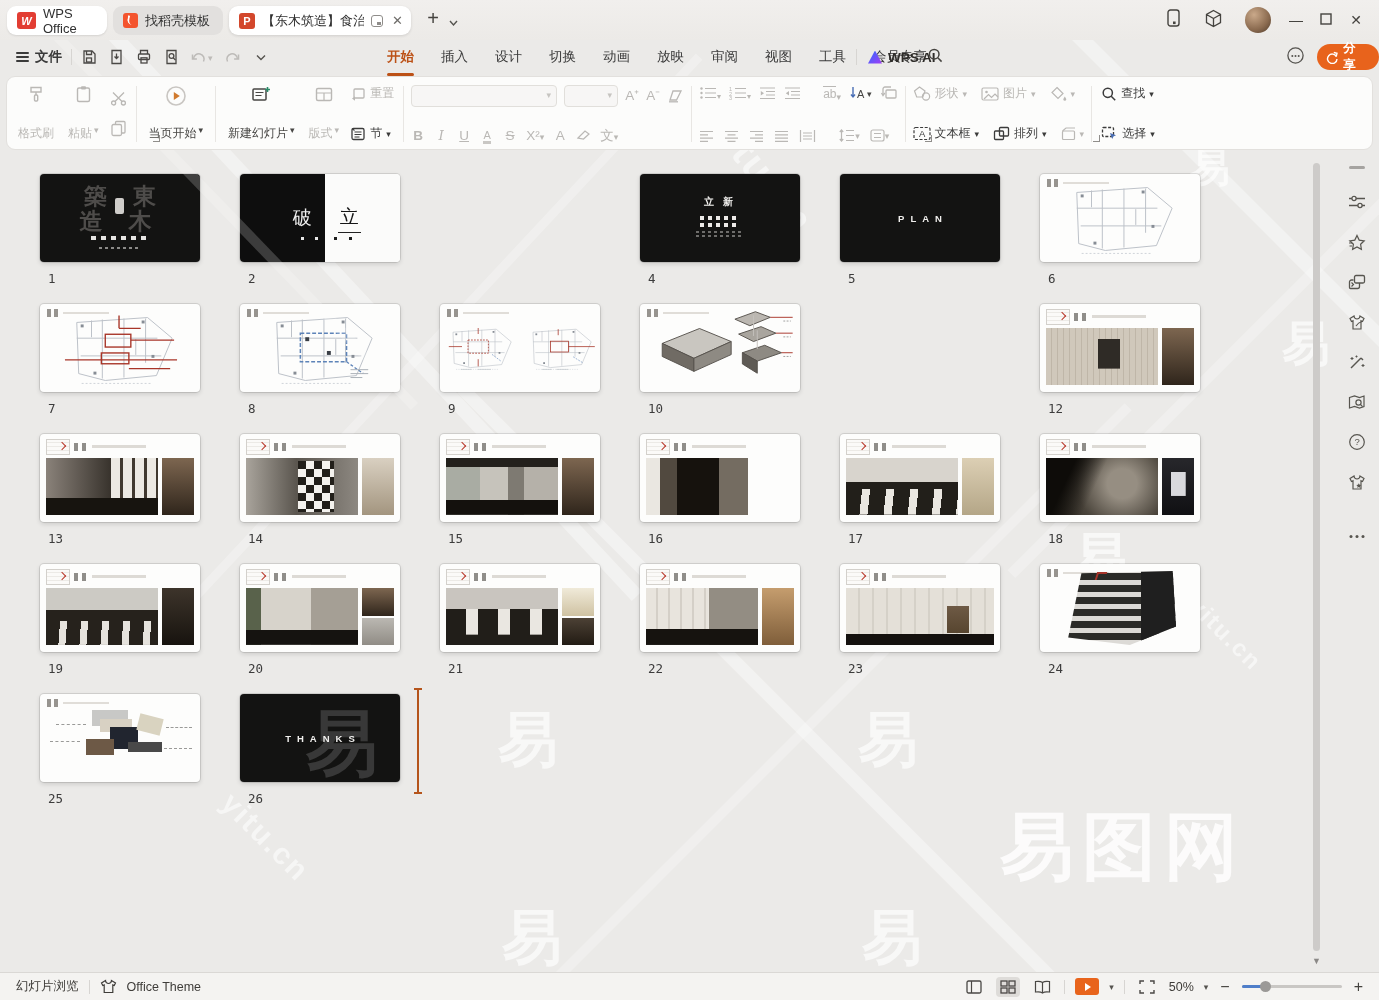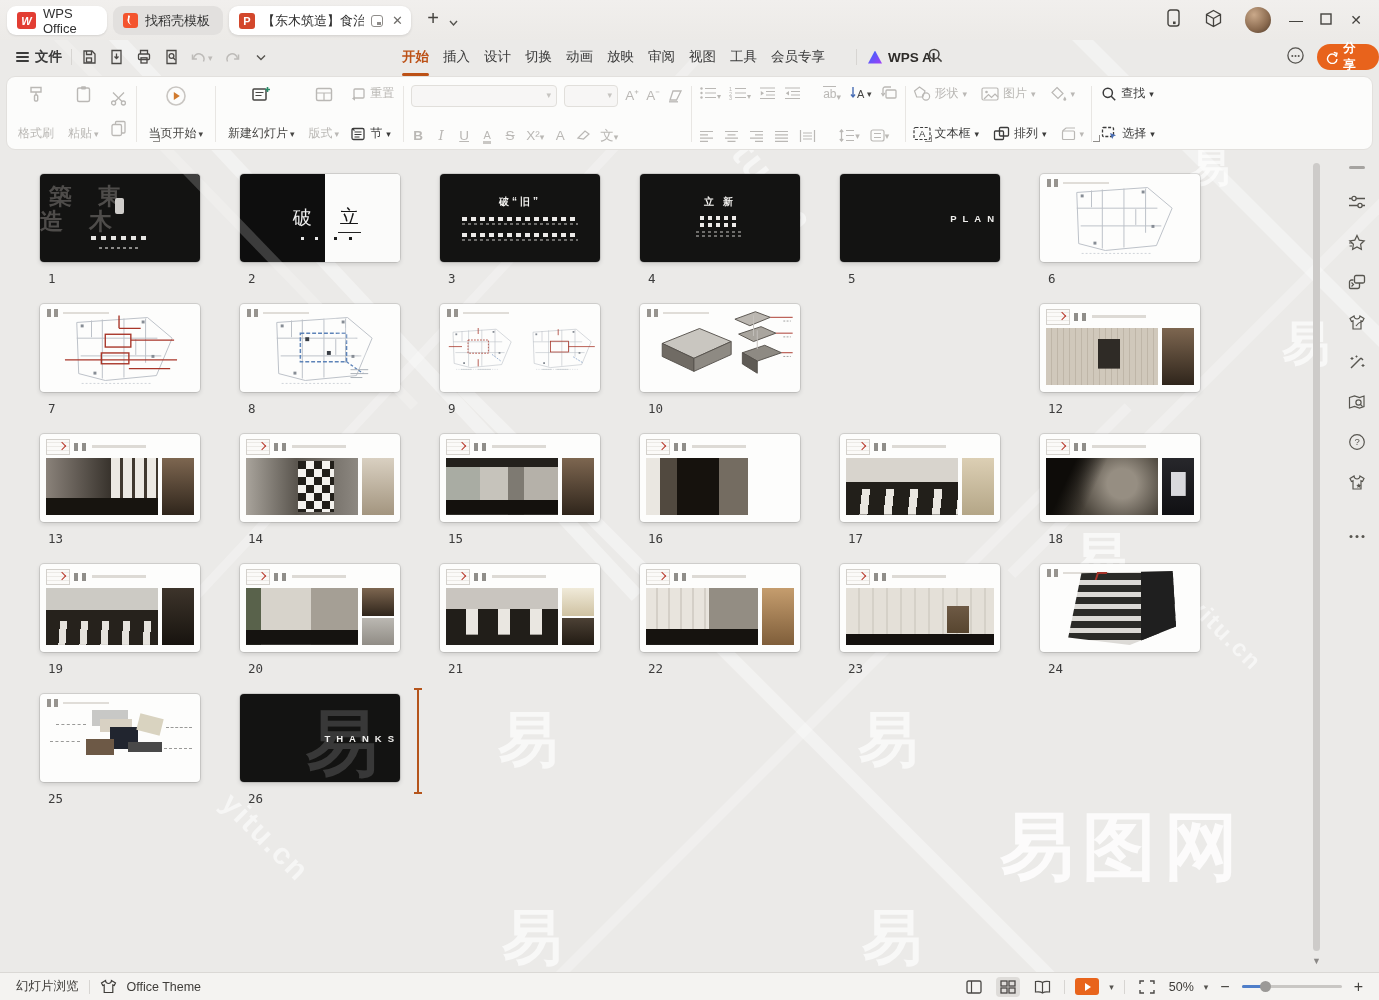--- a/index.html
+++ b/index.html
@@ -44,39 +44,39 @@
   
   .menubar{position:absolute;left:0;top:40px;right:0;height:34px;z-index:7;display:flex;align-items:center;
            font-size:13.5px;color:#3a3a3a;background:transparent}
   .mfile{display:flex;align-items:center;gap:6px;margin-left:16px;font-weight:bold}
   .hamb{width:13px}
   .hamb i{height:1.6px;background:#3a3a3a;margin:2.4px 0;border-radius:1px}
   .vdiv{width:1px;height:16px;background:#d7d5d2;margin:0 9px}
   .qicons{display:flex;align-items:center;gap:12px;color:#4a4845}
   .qicons svg,.menu-ic svg{display:block}
   .dis-ic{color:#bdbbb8}
-  .mtabs{position:absolute;left:401px;display:flex;gap:12px;white-space:nowrap}
+  .mtabs{position:absolute;left:386px;display:flex;gap:25px;white-space:nowrap}
   .mtab{position:relative;padding:2px 1px;cursor:default}
   .mtab.on{color:#bc5116;font-weight:bold}
   .mtab.on::after{content:"";position:absolute;left:1px;right:1px;bottom:-8px;height:3px;border-radius:2px;background:#bc5116}
   .mdiv2{position:absolute;left:856px;top:9px;width:1px;height:16px;background:#d7d5d2}
   .mai{position:absolute;left:868px;display:flex;align-items:center;gap:6px;font-weight:bold;color:#2e2c29}
   .ailogo{width:14px;height:13px;background:linear-gradient(135deg,#2f6bff,#a43cf5);clip-path:polygon(50% 0,100% 100%,0 100%)}
   .msearch{position:absolute;left:927px;color:#45433f}
   .mrobot{position:absolute;left:1286px;color:#55534f}
   .mshare{position:absolute;left:1317px;top:4px;height:26px;padding:0 12px 0 9px;border-radius:14px;background:#e8631c;
           color:#fff;font-size:12.5px;display:flex;align-items:center;gap:5px;font-weight:bold}
 
   
   .ribbon{position:absolute;left:6px;top:76px;width:1367px;height:74px;z-index:7;background:#fcfcfb;
           border:1px solid #e2e0dd;border-radius:9px;display:flex;align-items:stretch;padding:5px 2px 3px 4px}
   .rvd{width:1px;background:#e8e6e3;margin:4px 5px;flex:none}
   .vbtn{display:flex;flex-direction:column;align-items:center;justify-content:space-between;
         padding:3px 7px 4px;font-size:12px;color:#474644;flex:none}
-  .vbtn .lbl{display:flex;align-items:center;gap:2px;white-space:nowrap}
+  .vbtn .lbl{display:flex;gap:2px;white-space:nowrap}
   .dis{color:#bab8b5!important}
   .chev{font-size:9px;line-height:1;transform:translateY(1px)}
   .two-small{display:flex;flex-direction:column;justify-content:space-around;padding:2px 4px;color:#bab8b5}
   .hcol{display:flex;flex-direction:column;justify-content:space-between;padding:3px 4px 4px}
   .hbtn{display:flex;align-items:center;gap:4px;font-size:12px;white-space:nowrap}
   .fcol{display:flex;flex-direction:column;justify-content:space-between;padding:3px 2px 4px}
   .frow{display:flex;align-items:center;gap:7px}
   .sel{height:22px;border:1px solid #e1dfdb;border-radius:4px;background:#f7f6f5;position:relative}
   .sel::after{content:"▾";position:absolute;right:5px;top:4px;font-size:9px;color:#c6c4c1}
   .sel.fname{width:146px}.sel.fsize{width:54px}
@@ -88,21 +88,21 @@
 
   
   #grid{position:absolute;inset:0;z-index:3}
   .slide-cell{position:absolute;width:160px;height:118px}
   .thumb{position:absolute;left:0;top:0;width:160px;height:88px;border-radius:4px;overflow:hidden;background:#fdfdfc;
          box-shadow:0 0 0 1px rgba(0,0,0,.10),0 2px 5px rgba(0,0,0,.14)}
   .thumb.darkbg{background:#131312}
   .slide-num{position:absolute;left:8px;top:97px;font-family:"DejaVu Sans Mono",monospace;font-size:12.5px;color:#3c3c3c}
 
   
-  .cov{position:absolute;top:9px;left:0;right:0;text-align:left;font-family:"DejaVu Serif",serif;font-size:23px;
+  .cov{position:absolute;top:9px;left:0;right:0;text-align:center;font-family:"DejaVu Serif",serif;font-size:23px;
        line-height:25px;letter-spacing:9px;text-indent:9px;color:#4e4c4a;font-weight:bold}
   .cov-fig{position:absolute;left:47%;top:27%;width:9px;height:16px;background:#cfcdca;border-radius:2px}
   .cov-b1{position:absolute;bottom:22px;left:50%;transform:translateX(-50%);width:58px;height:4px;
           background:repeating-linear-gradient(90deg,#e6e5e3 0 5px,transparent 5px 10px)}
   .cov-b2{position:absolute;bottom:13px;left:50%;transform:translateX(-50%);width:42px;height:2px;
           background:repeating-linear-gradient(90deg,#8b8a88 0 3px,transparent 3px 6px)}
   
   .sp-l{position:absolute;left:0;top:0;bottom:0;width:53%;background:#0e0e0e;color:#f0f0f0;display:flex;align-items:center;
         justify-content:flex-end;padding-right:13px;font-size:19px;font-family:"DejaVu Serif",serif}
   .sp-r{position:absolute;right:0;top:0;bottom:0;width:47%;background:#fbfbfa;color:#161616;display:flex;align-items:center;
@@ -111,21 +111,21 @@
   .dot{position:absolute;top:72%;width:3px;height:3px}
   .dot.w{background:#e8e8e8}.dot.k{background:#1d1d1d}
   
   .secw{position:absolute;inset:0;display:flex;flex-direction:column;align-items:center;padding-top:21px}
   .sec-t{color:#f2f1ef;font-size:10px;font-weight:bold;letter-spacing:3px}
   .dr{width:116px;height:4px;margin-top:8px;background:repeating-linear-gradient(90deg,#eceae8 0 5px,transparent 5px 9px)}
   .cap{width:116px;height:2px;margin-top:2px;background:repeating-linear-gradient(90deg,#6e6d6b 0 3px,transparent 3px 6px)}
   .dr2{width:40px;height:4px;margin-top:7px;background:repeating-linear-gradient(90deg,#eceae8 0 4px,transparent 4px 8px)}
   .cap2{width:48px;height:2px;margin-top:2px;background:repeating-linear-gradient(90deg,#6e6d6b 0 3px,transparent 3px 6px)}
   
-  .thumb.word{display:flex;align-items:center;justify-content:flex-end}
+  .thumb.word{display:flex;align-items:center;justify-content:center}
   .wd{color:#f0efed;font-size:9.5px;font-weight:bold;letter-spacing:6px;padding-left:6px;text-align:center}
   
   .hm{position:absolute;top:5px;left:7px;display:flex;gap:3px;align-items:center}
   .hm i{width:4px;height:8px;background:#97948f}
   .hm b{width:46px;height:2.5px;background:#e0ddd8;margin-left:2px}
   .plansvg{position:absolute;left:22px;top:8px;width:118px;height:76px}
   .pp{position:absolute;left:4px;right:4px;top:12px;bottom:6px;display:flex;gap:8px;justify-content:center}
   .pp svg{width:72px;height:66px}
   .axsvg{position:absolute;left:2px;top:4px;width:156px;height:82px}
   
@@ -243,32 +243,20 @@
           <div class="sp-r">
             <span>立</span>
           </div>
           <i class="dot w" style="left:38%"></i>
           <i class="dot w" style="left:47%"></i>
           <i class="dot k" style="left:59%"></i>
           <i class="dot k" style="left:68%"></i>
         </div>
         <div class="slide-num">2</div>
       </div>
-      <div class="slide-cell" style="left: 440px; top: 174px;">
-        <div class="thumb section darkbg">
-          <div class="secw">
-            <div class="sec-t">破“旧”</div>
-            <i class="dr"></i>
-            <i class="cap"></i>
-            <i class="dr"></i>
-            <i class="cap"></i>
-          </div>
-        </div>
-        <div class="slide-num">3</div>
-      </div>
       <div class="slide-cell" style="left: 640px; top: 174px;">
         <div class="thumb section2 darkbg">
           <div class="secw">
             <div class="sec-t">立 新</div>
             <i class="dr2"></i>
             <i class="dr2" style="margin-top:3px"></i>
             <i class="cap2" style="margin-top:4px"></i>
             <i class="cap2"></i>
           </div>
         </div>

